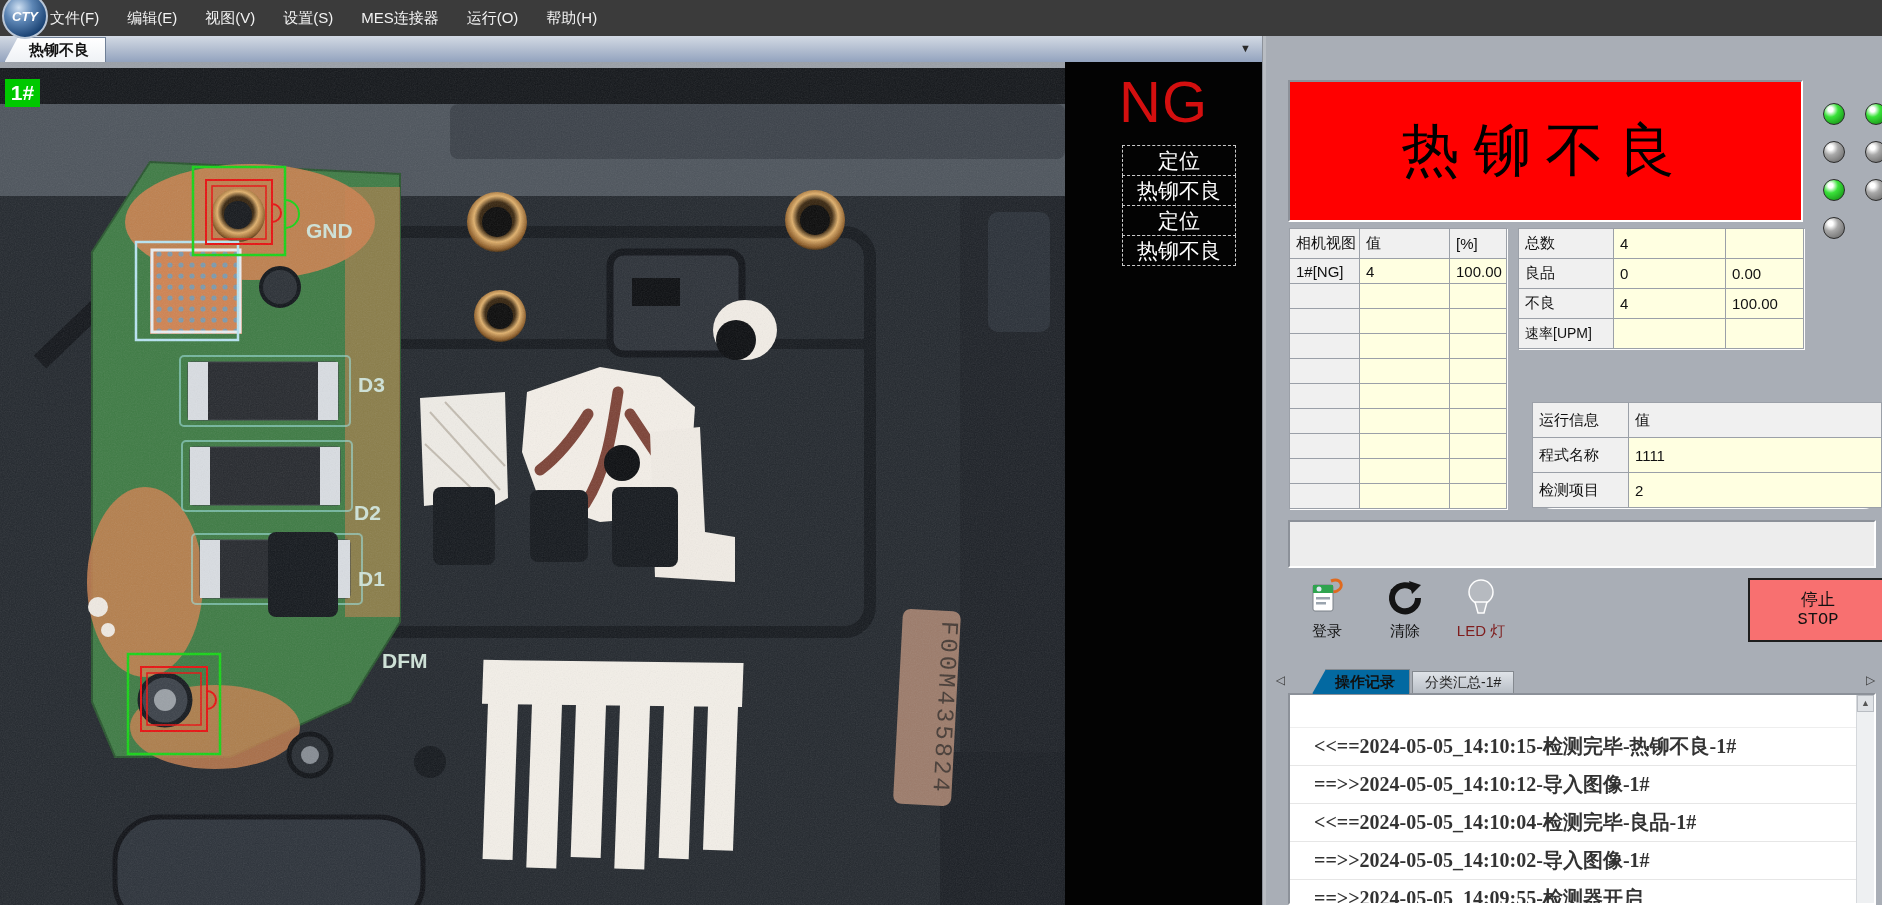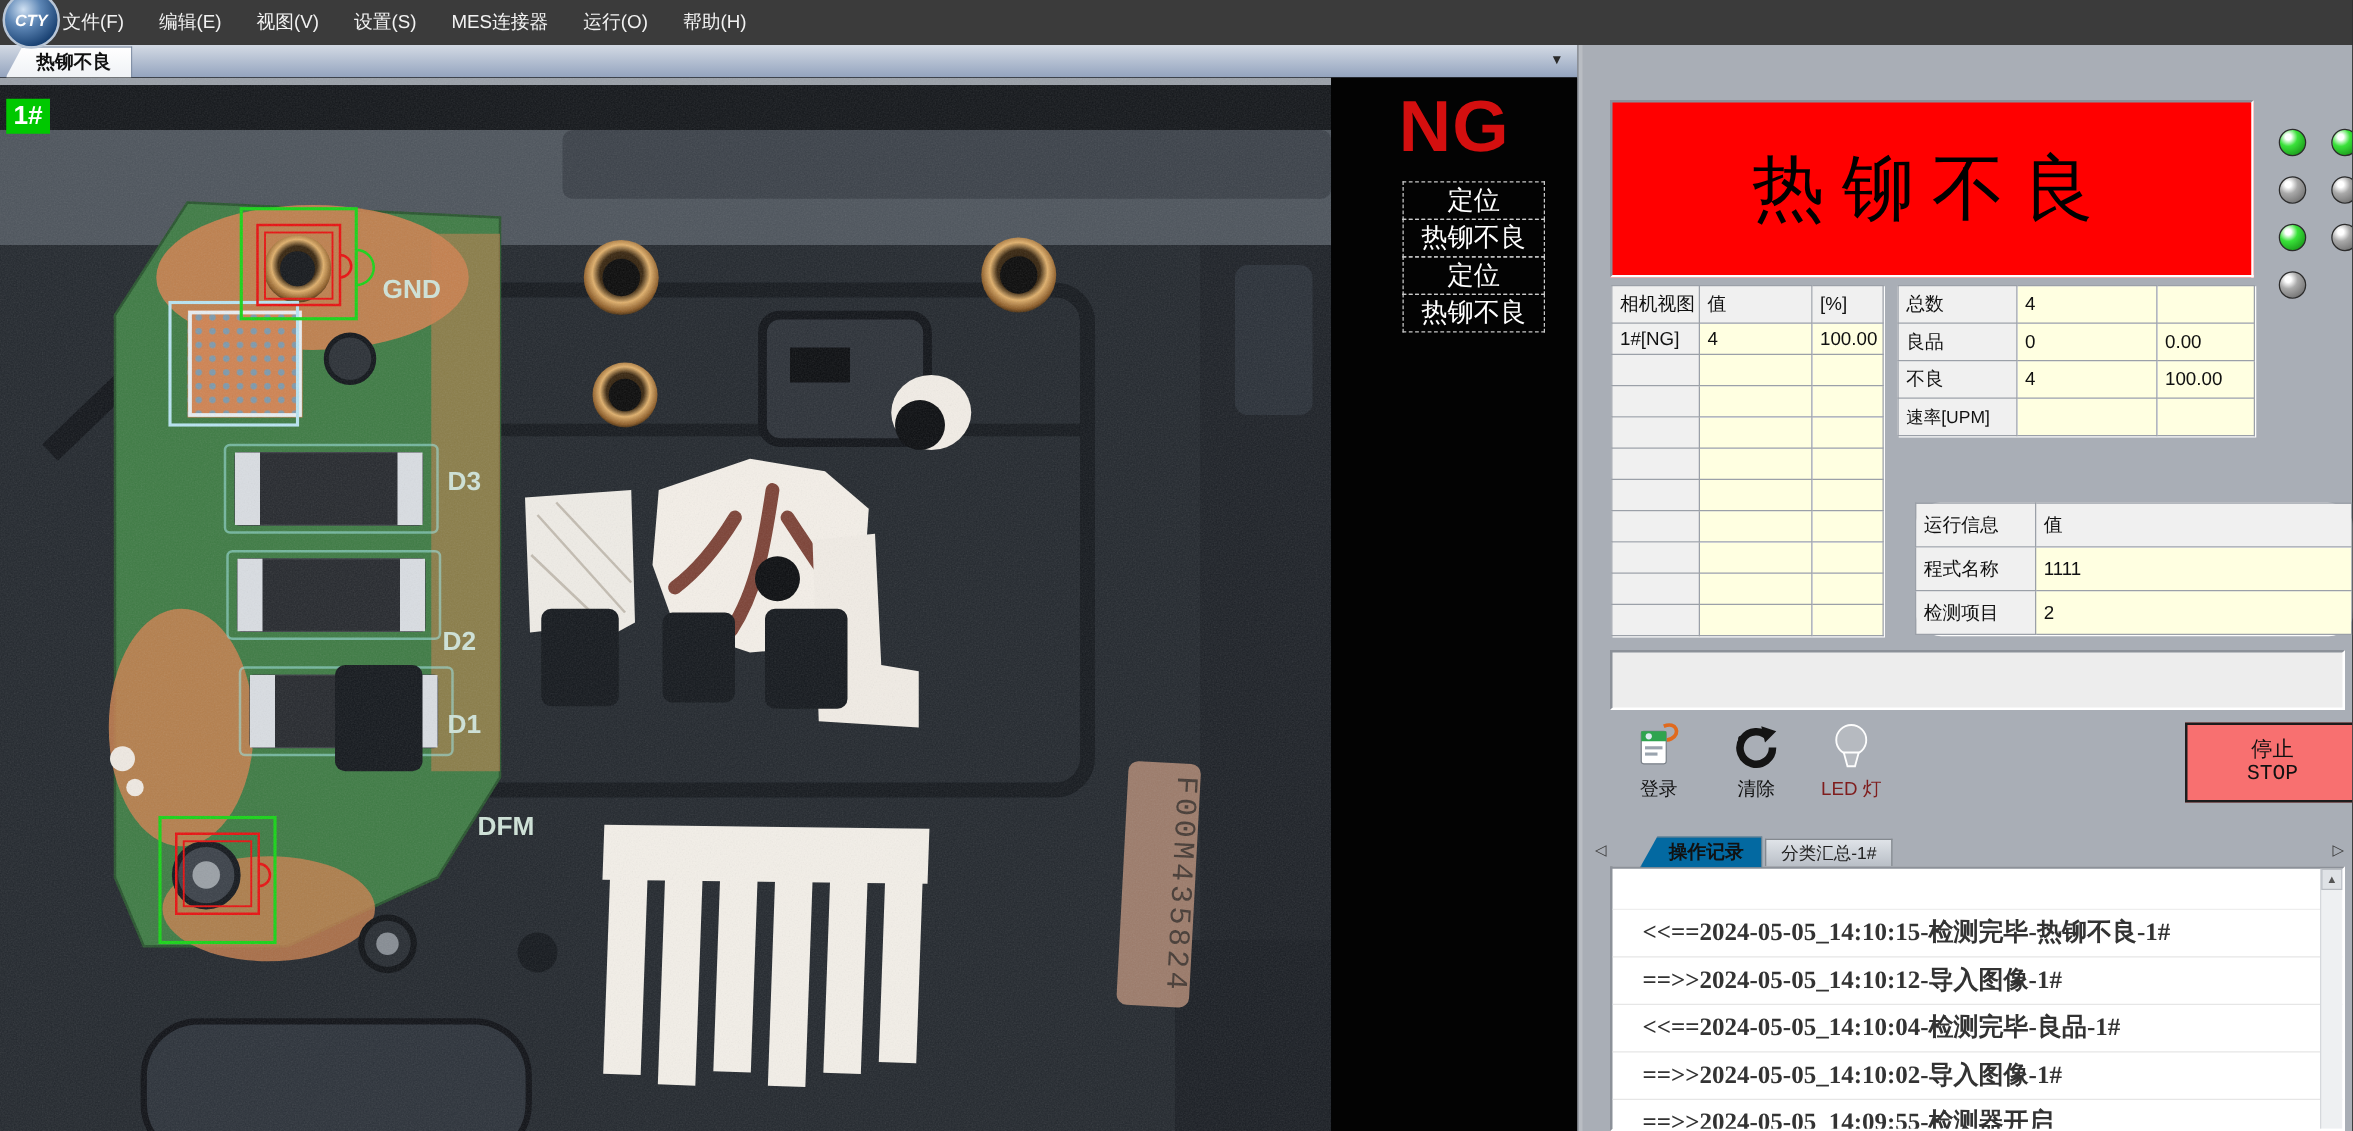--- a/index.html
+++ b/index.html
@@ -22,21 +22,21 @@
   .ltab-active{position:absolute;left:4px;top:1px;height:25px;padding:0 16px 0 24px;
                background:linear-gradient(#ffffff,#eef1f5);border:1px solid #6f7f96;border-bottom:none;
                font-size:15px;font-weight:bold;line-height:24px;color:#111;
                clip-path:polygon(14px 0,100% 0,100% 100%,0 100%);}
   .cam-dropdown{position:absolute;left:1240px;top:6px;font-size:11px;color:#2a2a2a;}
   .camera{position:absolute;left:0;top:26px;width:1262px;height:843px;background:#000;overflow:hidden;}
   .cam-badge{position:absolute;left:5px;top:17px;width:35px;height:28px;background:#00c800;
              color:#fff;font-size:21px;font-weight:bold;text-align:center;line-height:28px;z-index:5;}
   .ng-strip{position:absolute;left:1065px;top:0;width:197px;height:843px;background:#030303;}
   .ng-text{position:absolute;left:0;top:6px;width:197px;text-align:center;
-           color:#d40f0f;font-size:58px;font-weight:bold;letter-spacing:1px;}
+           color:#d40f0f;font-size:58px;font-weight:normal;letter-spacing:1px;}
   .defect-stack{position:absolute;left:57px;top:84px;width:114px;}
   .defect-box{box-sizing:border-box;width:114px;height:31px;margin-top:-1px;border:1px dashed #c9c9c9;
               color:#fff;font-size:21px;text-align:center;line-height:29px;white-space:nowrap;overflow:hidden;}
 
   
   .splitter{position:absolute;left:1262px;top:36px;width:4px;height:869px;background:#b9bdc3;border-left:1px solid #8d929a;}
 
   
   .rpanel{position:absolute;left:1266px;top:36px;width:616px;height:869px;background:#a9aeb6;overflow:hidden;}
   .rtitle{position:absolute;left:0;top:0;width:616px;height:26px;

